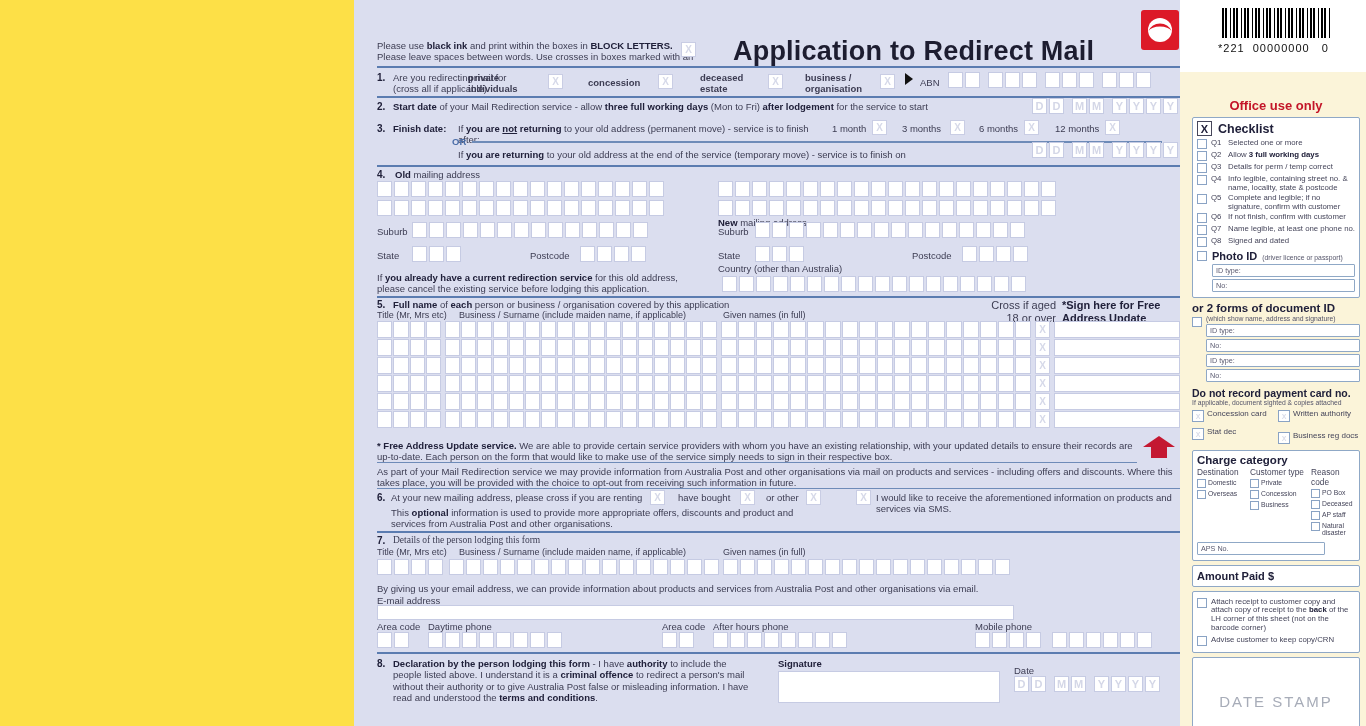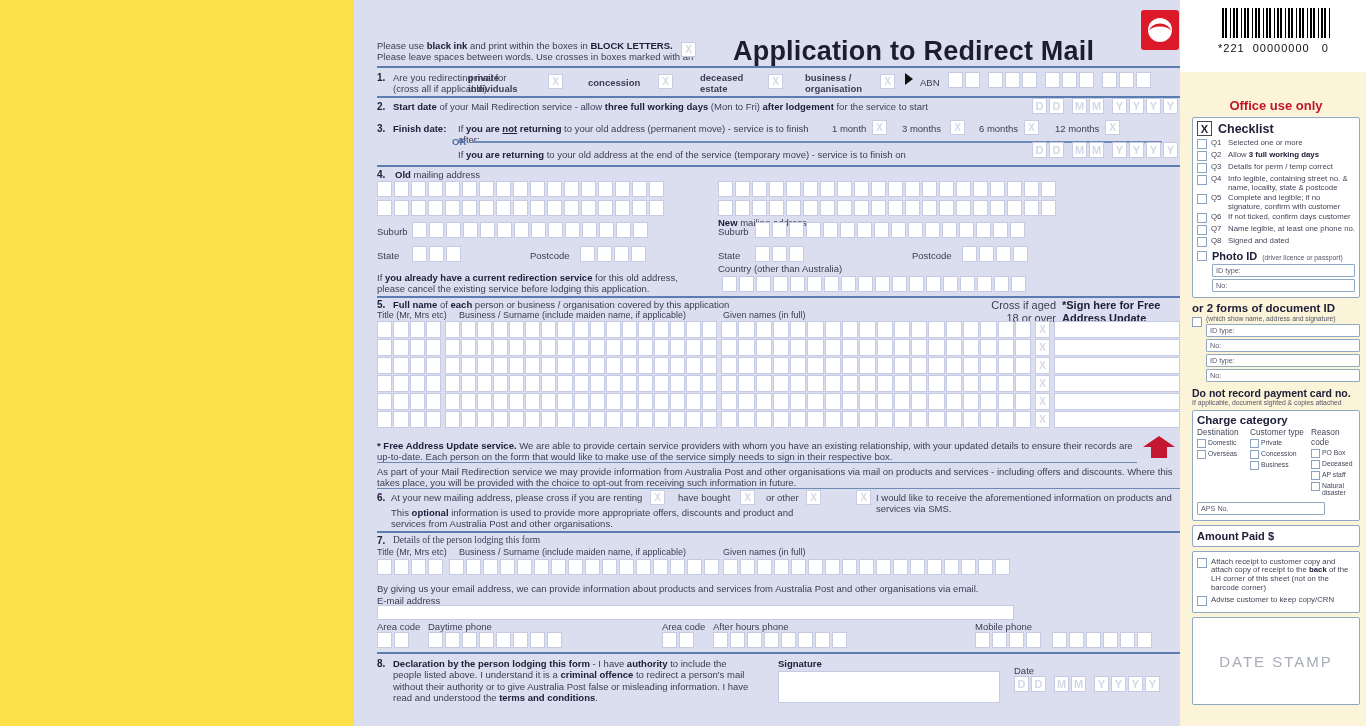--- a/index.html
+++ b/index.html
@@ -795,21 +795,21 @@
           <div>Info legible, containing street no. &amp; name, locality, state &amp; postcode</div>
         </div>
       <div class="citem">
           <div class="chk"></div>
           <div class="cq">Q5</div>
           <div>Complete and legible; if no signature, confirm with customer</div>
         </div>
       <div class="citem">
           <div class="chk"></div>
           <div class="cq">Q6</div>
-          <div>If not ticked, confirm days customer</div>
+          <div>If not finish, confirm with customer</div>
         </div>
       <div class="citem">
           <div class="chk"></div>
           <div class="cq">Q7</div>
           <div>Name legible, at least one phone no.</div>
         </div>
       <div class="citem">
           <div class="chk"></div>
           <div class="cq">Q8</div>
           <div>Signed and dated</div>
@@ -831,20 +831,42 @@
         <div class="fld">ID type:</div>
         <div class="fld">No:</div>
         <div class="fld">ID type:</div>
         <div class="fld">No:</div>
       </div>
     </div>
 
     <div style="margin-top:3px;">
       <div style="font-weight:bold;font-size:10.5px;color:#20203a;">Do not record payment card no.</div>
       <div class="ssub">If applicable, document sighted &amp; copies attached</div>
+      <div style="display:flex;margin-top:2px;">
+        <div style="width:86px;">
+          <div class="pitem">
+              <div class="schk xbox" style="width:12px;height:12px;">X</div>
+              <div>Concession card</div>
+            </div>
+          <div class="pitem" style="margin-top:6px;">
+              <div class="schk xbox" style="width:12px;height:12px;">X</div>
+              <div>Stat dec</div>
+            </div>
+        </div>
+        <div style="flex:1;">
+          <div class="pitem">
+              <div class="schk xbox" style="width:12px;height:12px;">X</div>
+              <div>Written authority</div>
+            </div>
+          <div class="pitem" style="margin-top:10px;">
+              <div class="schk xbox" style="width:12px;height:12px;">X</div>
+              <div>Business reg docs</div>
+            </div>
+        </div>
+      </div>
     </div>
 
     <div class="obox" style="margin-top:4px;">
       <div style="font-weight:bold;font-size:11.5px;color:#20203a;">Charge category</div>
       <div style="display:flex;gap:3px;margin-top:1px;">
         <div style="width:50px;">
           <div class="ccolh">Destination</div>
           <div class="ccitem">
               <div class="schk"></div>
               <div>Domestic</div>

